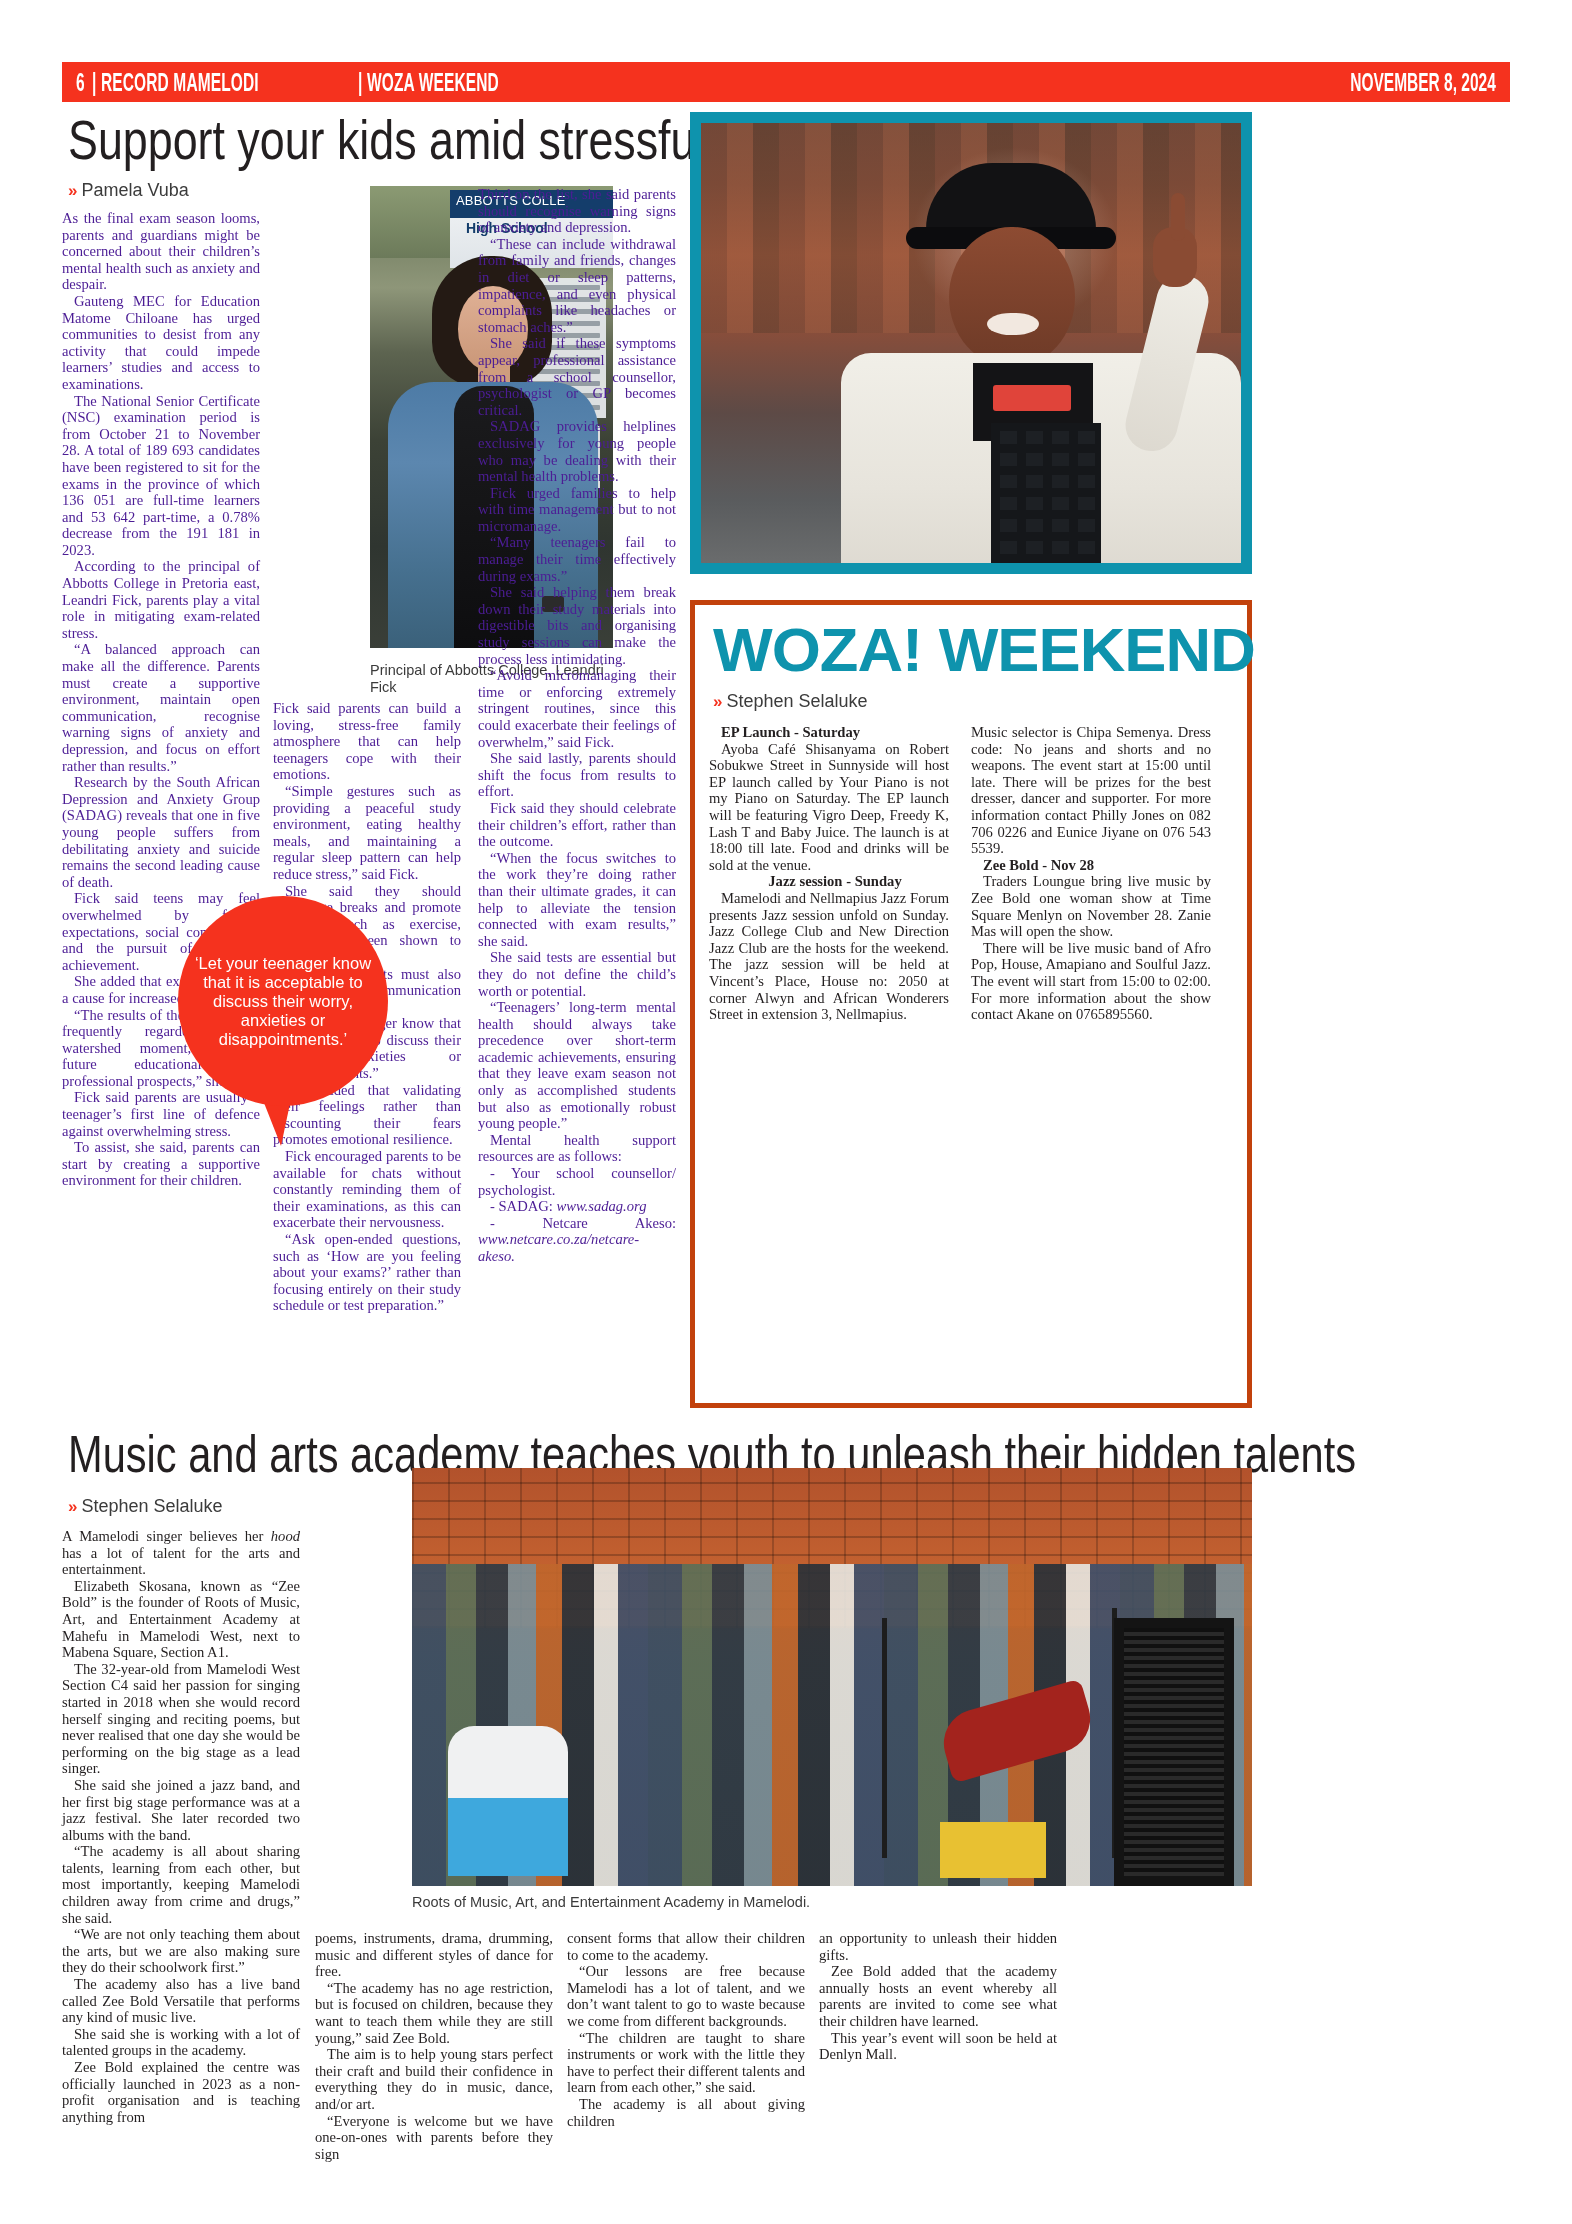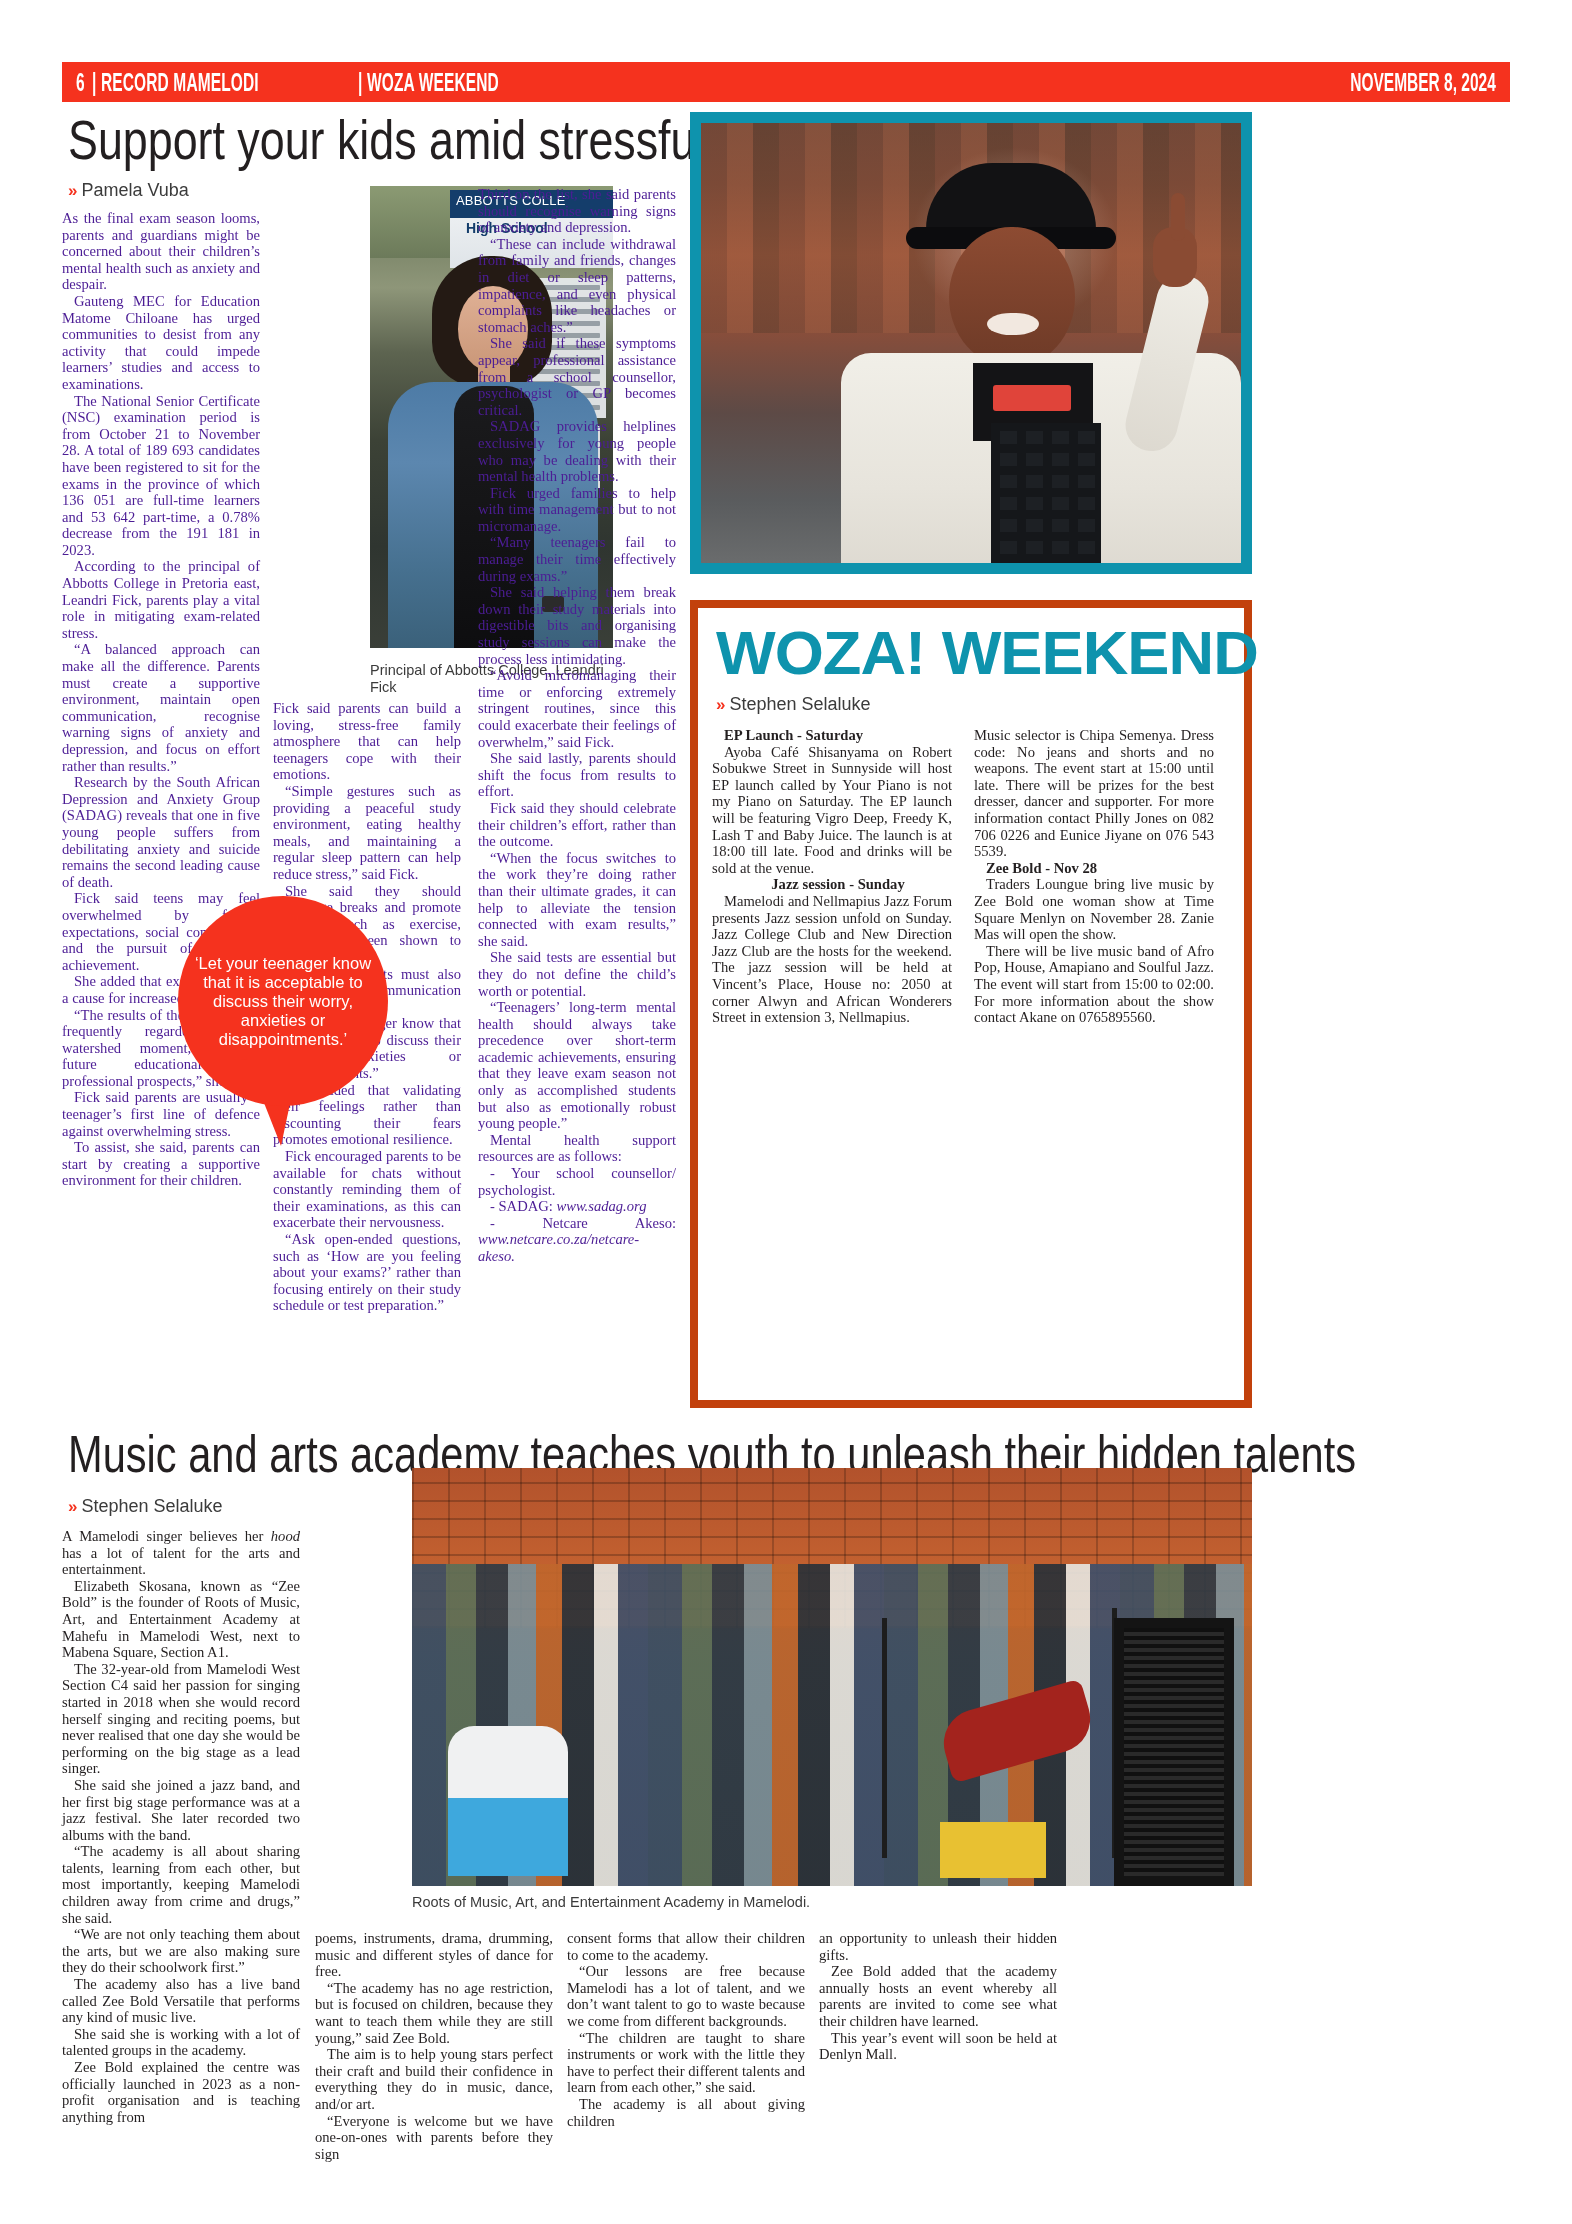--- a/index.html
+++ b/index.html
@@ -180,21 +180,21 @@
   }
   .bubble-tail {
     position:absolute; left:255px; top:1080px; width:0; height:0;
     border-left:26px solid transparent; border-right:14px solid transparent;
     border-top:66px solid #f5321e; z-index:4;
   }
 
   
   .woza {
     position:absolute; left:690px; top:600px; width:562px; height:808px;
-    border:8px solid #c2410c; background:#ffffff; padding:12px 14px 10px 14px;
+    border:5px solid #c2410c; background:#ffffff; padding:12px 14px 10px 14px;
   }
   .woza-logo {
     font-family:"Liberation Sans", sans-serif;
     font-weight:700; font-size:62px; color:#0e93ad;
     transform:scaleX(1.02); transform-origin:left center;
     letter-spacing:-1px; line-height:1.0; white-space:nowrap;
     margin:2px 0 10px 4px;
   }
   .woza-byline { margin:0 0 12px 4px; }
   .woza-cols { display:flex; gap:22px; }

